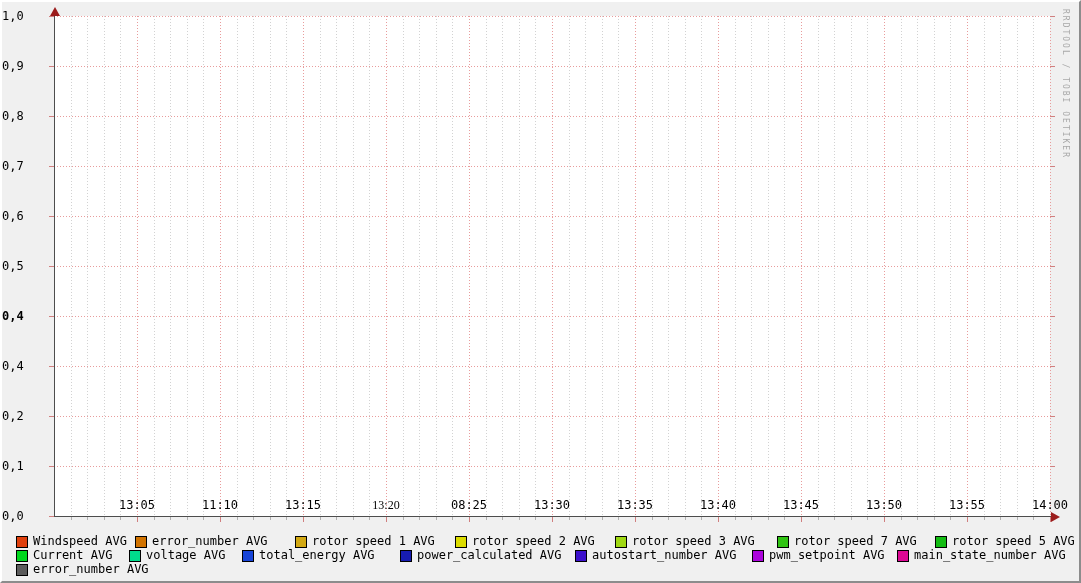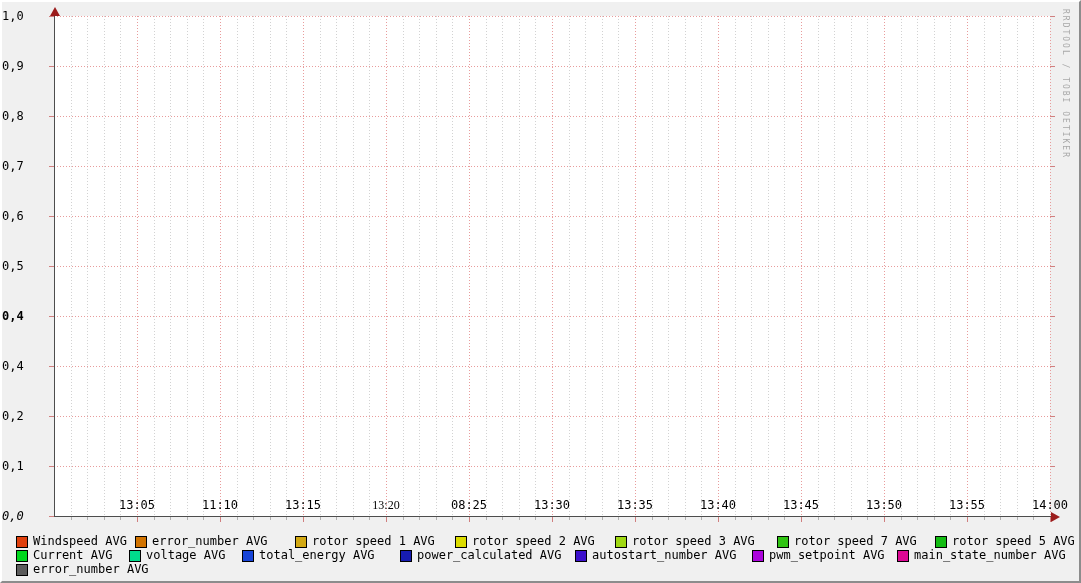--- a/index.html
+++ b/index.html
@@ -233,21 +233,21 @@
       <div class="x-label" style="left: 301px;">13:15</div>
       <div class="x-label" style="left: 384px; font-family: Liberation Serif, serif;">13:20</div>
       <div class="x-label" style="left: 467px;">08:25</div>
       <div class="x-label" style="left: 550px;">13:30</div>
       <div class="x-label" style="left: 633px;">13:35</div>
       <div class="x-label" style="left: 716px;">13:40</div>
       <div class="x-label" style="left: 799px;">13:45</div>
       <div class="x-label" style="left: 882px;">13:50</div>
       <div class="x-label" style="left: 965px;">13:55</div>
       <div class="x-label" style="left: 1048px;">14:00</div>
-      <div class="y-label" style="top: 507px; font-style: italic;">0,0</div>
+      <div class="y-label" style="top: 507px;">0,0</div>
       <div class="y-label" style="top: 457px;">0,1</div>
       <div class="y-label" style="top: 407px;">0,2</div>
       <div class="y-label" style="top: 357px;">0,4</div>
       <div class="y-label" style="top: 307px; font-weight: bold;">0,4</div>
       <div class="y-label" style="top: 257px;">0,5</div>
       <div class="y-label" style="top: 207px;">0,6</div>
       <div class="y-label" style="top: 157px;">0,7</div>
       <div class="y-label" style="top: 107px;">0,8</div>
       <div class="y-label" style="top: 57px;">0,9</div>
       <div class="y-label" style="top: 7px;">1,0</div>

